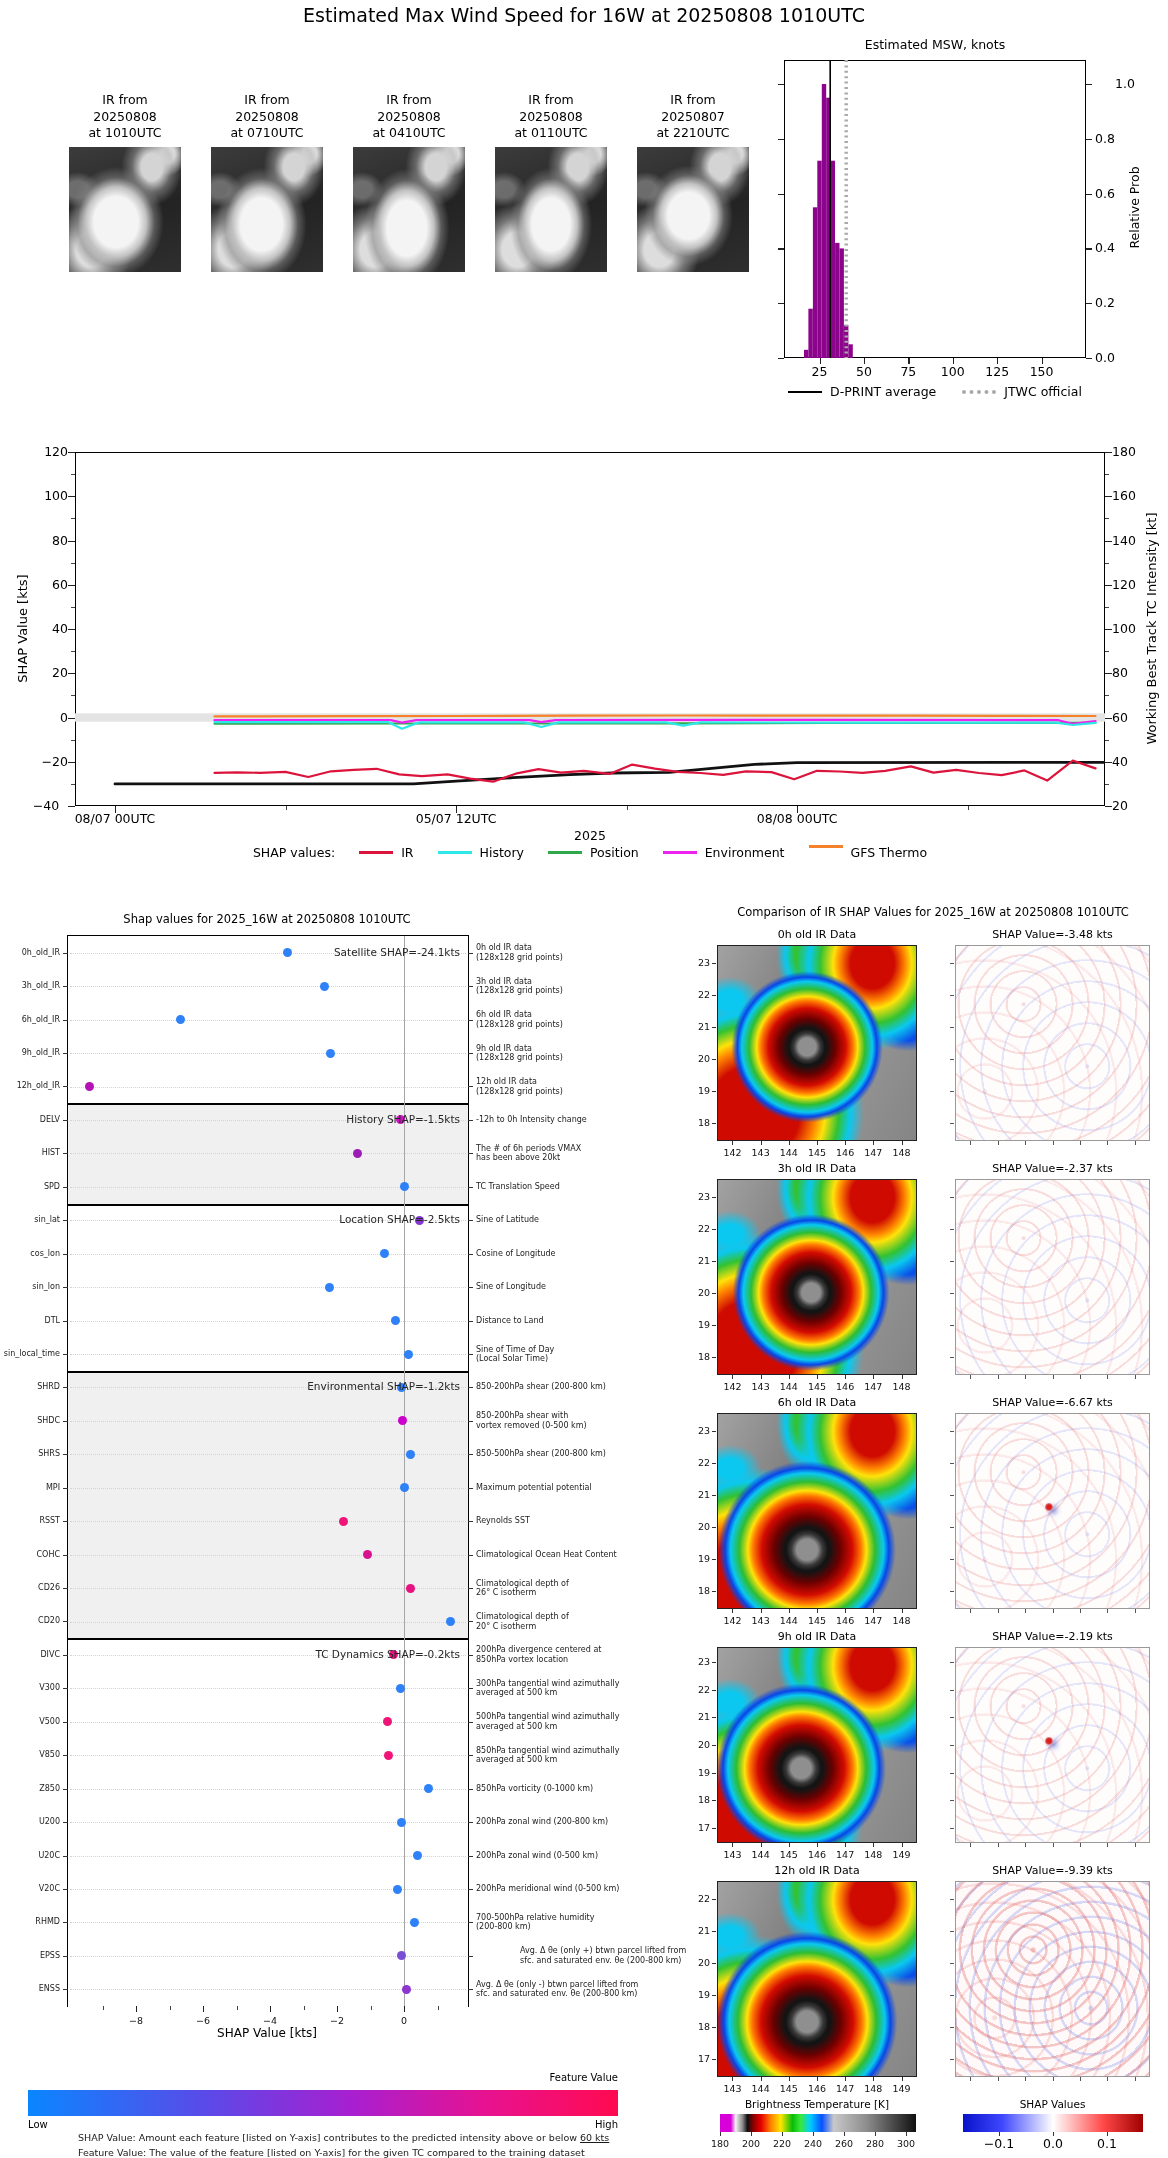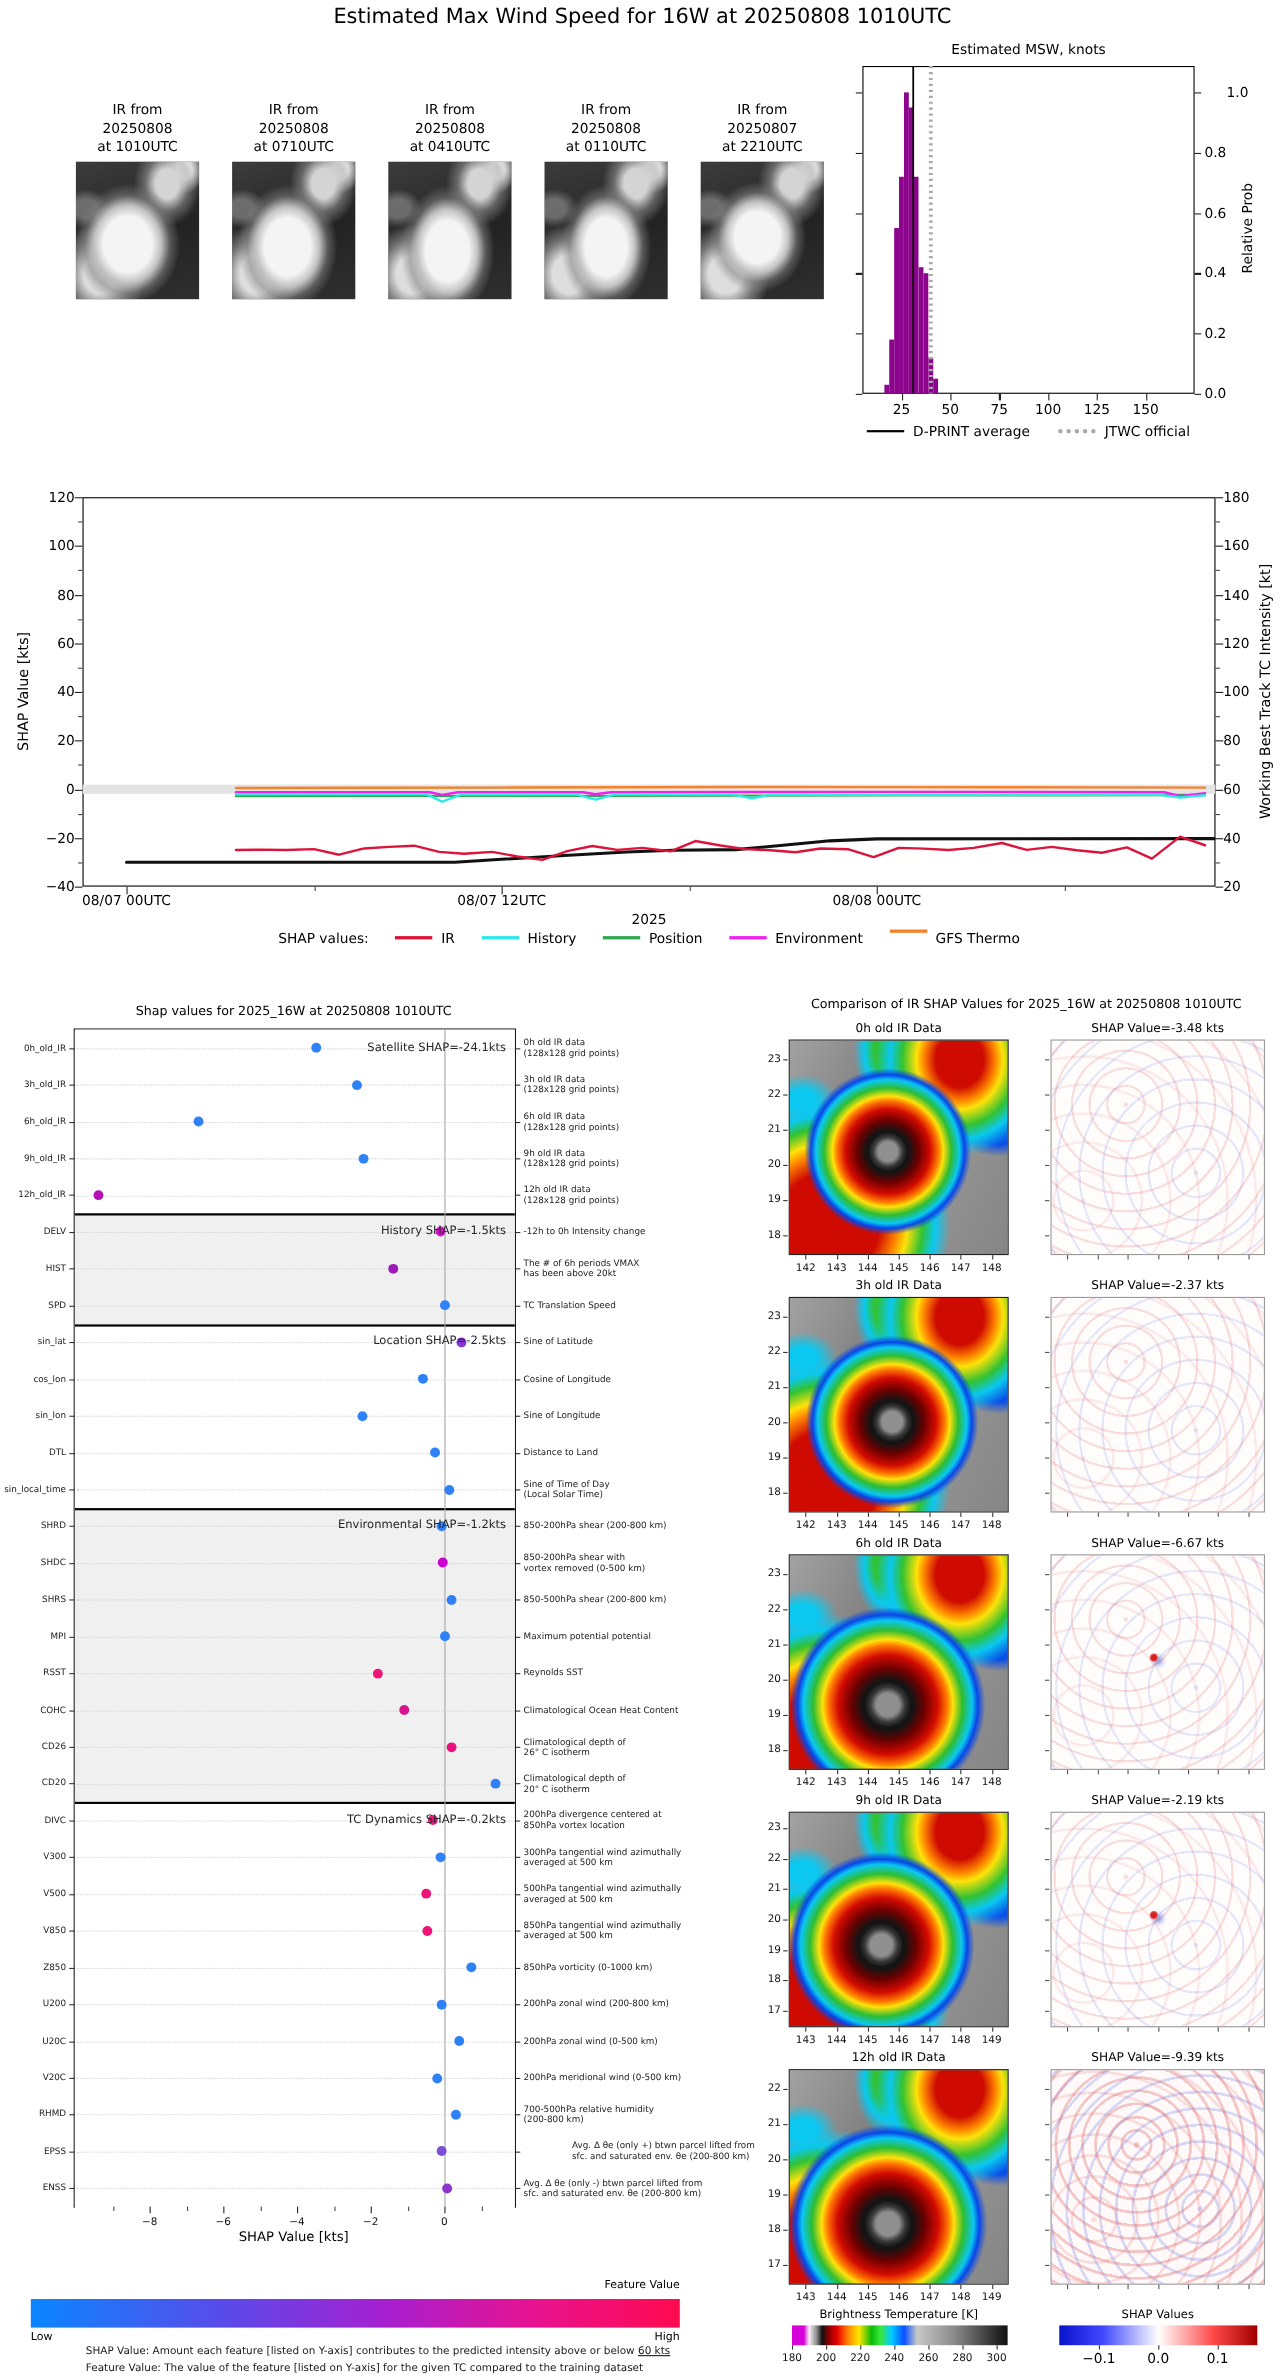--- a/index.html
+++ b/index.html
@@ -734,26 +734,26 @@
     <div class="tickmark" style="left: 71px; top: 739.625px; width: 4px; height: 1px; background: rgb(68, 68, 68);"></div>
     <div class="tickmark" style="left: 1105px; top: 739.625px; width: 4px; height: 1px; background: rgb(68, 68, 68);"></div>
     <div class="tickmark" style="left: 68px; top: 761.75px; width: 7px; height: 1.2px; background: rgb(34, 34, 34);"></div>
     <div class="tickmark" style="left: 1105px; top: 761.75px; width: 7px; height: 1.2px; background: rgb(34, 34, 34);"></div>
     <div class="tick-label" style="left: 24px; top: 754.75px; width: 44px; text-align: right;">−20</div>
     <div class="tick-label" style="left: 1112px; top: 754.75px; width: 44px; text-align: left;">40</div>
     <div class="tickmark" style="left: 71px; top: 783.875px; width: 4px; height: 1px; background: rgb(68, 68, 68);"></div>
     <div class="tickmark" style="left: 1105px; top: 783.875px; width: 4px; height: 1px; background: rgb(68, 68, 68);"></div>
     <div class="tickmark" style="left: 68px; top: 806px; width: 7px; height: 1.2px; background: rgb(34, 34, 34);"></div>
     <div class="tickmark" style="left: 1105px; top: 806px; width: 7px; height: 1.2px; background: rgb(34, 34, 34);"></div>
-    <div class="tick-label" style="left: 24px; top: 799px; width: 44px; text-align: right;">−40</div>
+    <div class="tick-label" style="left: 24px; top: 799px; width: 44px; text-align: center;">−40</div>
     <div class="tick-label" style="left: 1112px; top: 799px; width: 44px; text-align: left;">20</div>
     <div class="tickmark" style="left: 115px; top: 806px; width: 1.2px; height: 7px; background: rgb(34, 34, 34);"></div>
     <div class="tick-label" style="left: 60px; top: 812px; width: 110px; text-align: center;">08/07 00UTC</div>
     <div class="tickmark" style="left: 456.04px; top: 806px; width: 1.2px; height: 7px; background: rgb(34, 34, 34);"></div>
-    <div class="tick-label" style="left: 401.04px; top: 812px; width: 110px; text-align: center;">08/07 12UTC</div>
+    <div class="tick-label" style="left: 401.04px; top: 812px; width: 110px; text-align: center;">05/07 12UTC</div>
     <div class="tickmark" style="left: 797.08px; top: 806px; width: 1.2px; height: 7px; background: rgb(34, 34, 34);"></div>
     <div class="tick-label" style="left: 742.08px; top: 812px; width: 110px; text-align: center;">08/08 00UTC</div>
     <div class="tickmark" style="left: 285.52px; top: 806px; width: 1px; height: 4px; background: rgb(68, 68, 68);"></div>
     <div class="tickmark" style="left: 626.56px; top: 806px; width: 1px; height: 4px; background: rgb(68, 68, 68);"></div>
     <div class="tickmark" style="left: 967.6px; top: 806px; width: 1px; height: 4px; background: rgb(68, 68, 68);"></div>
     <div class="tickmark" style="left: 720px; top: 2132px; width: 1px; height: 4px; background: rgb(51, 51, 51);"></div>
     <div class="small-tick" style="left: 706px; top: 2138px; width: 28px; text-align: center;">180</div>
     <div class="tickmark" style="left: 751px; top: 2132px; width: 1px; height: 4px; background: rgb(51, 51, 51);"></div>
     <div class="small-tick" style="left: 737px; top: 2138px; width: 28px; text-align: center;">200</div>
     <div class="tickmark" style="left: 782px; top: 2132px; width: 1px; height: 4px; background: rgb(51, 51, 51);"></div>

